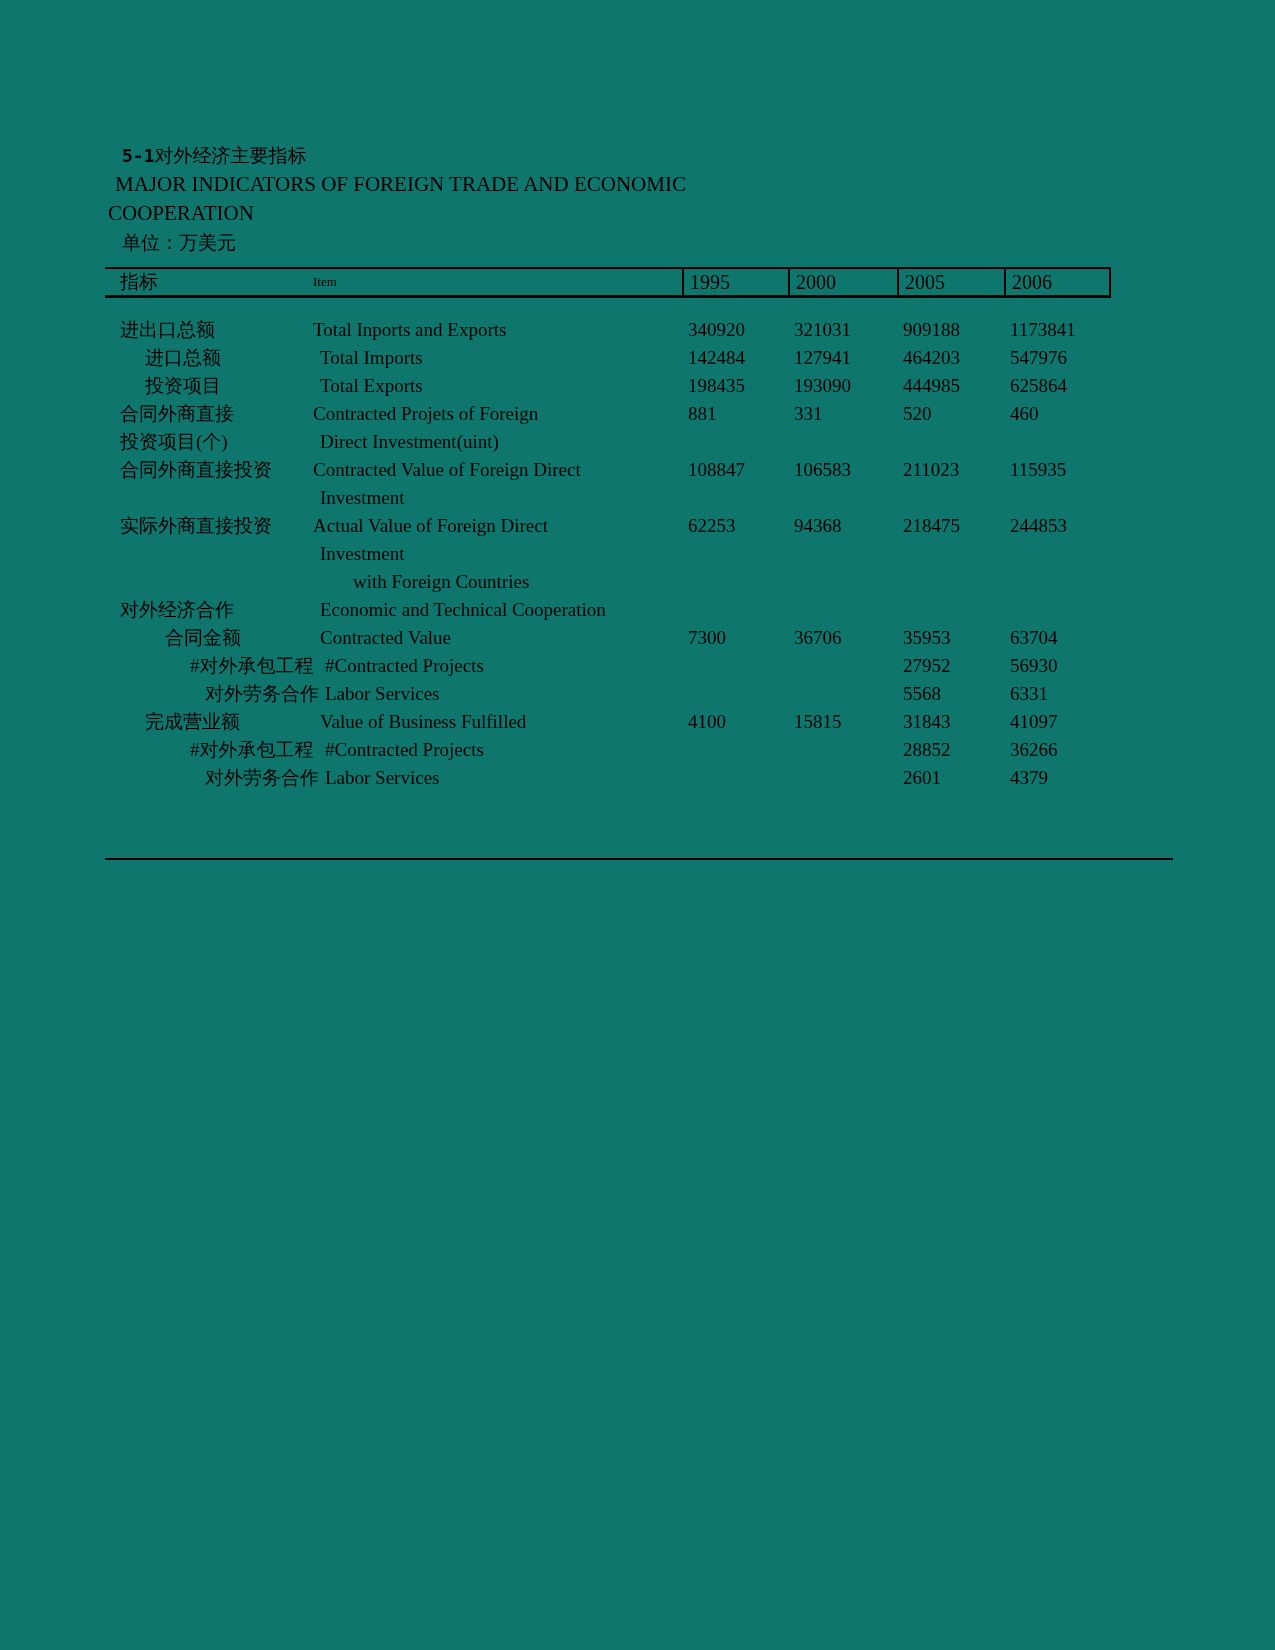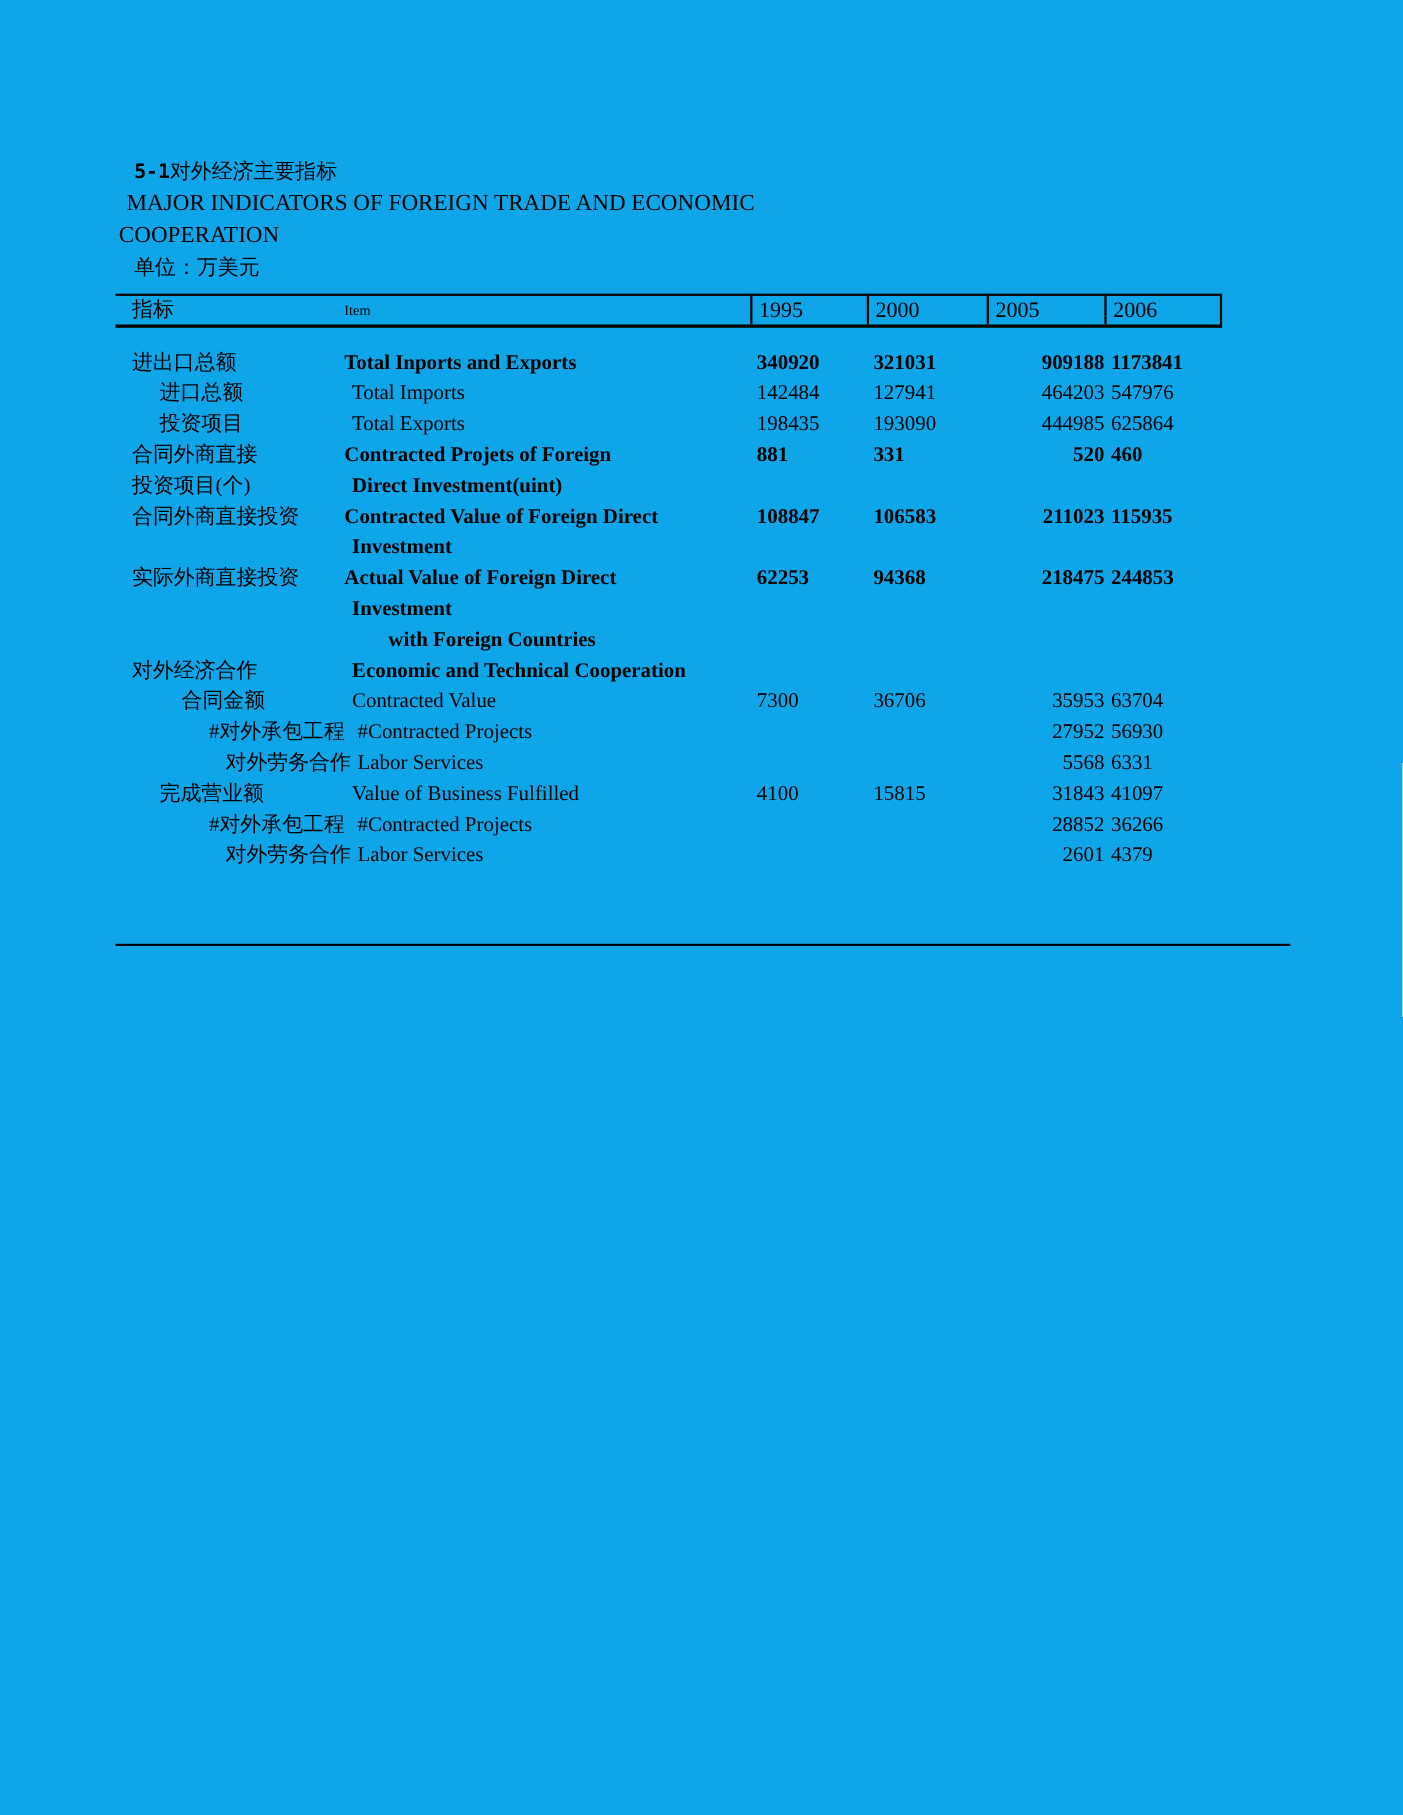--- a/index.html
+++ b/index.html
@@ -1,20 +1,20 @@
 <!DOCTYPE html>
 <html><head>
 <meta charset="utf-8">
 <style>
   * { margin:0; padding:0; box-sizing:border-box; }
   html,body { background:#ffffff; }
   .page {
     position:relative;
     width:1275px; height:1650px;
-    background:#0ea5e9;
+    background:#0f766e;
     color:#000;
     font-family:"Liberation Serif","DejaVu Serif",serif;
     overflow:hidden;
   }
   .mono { font-family:Liberation Serif, serif; }
 
   
   .title-line1 { position:absolute; left:122px; top:143px; font-size:19px; white-space:nowrap; }
   .title-line1 .code { font-family:"DejaVu Sans Mono","Liberation Mono",monospace; font-weight:bold; font-size:18px; }
   .title-line2 { position:absolute; left:115px; top:172px; font-size:21px; white-space:nowrap; }
@@ -33,23 +33,23 @@
   .th-y3 { width:107px; }
   .th-y4 { width:107px; border-right:2px solid #000; }
 
   .thick-rule { height:3px; background:#000; }
 
   .rows { margin-top:18px; }
   .row { display:flex; height:28px; line-height:28px; font-size:19px; }
   .c-zh { width:208px; white-space:nowrap; }
   .c-en { width:369px; white-space:nowrap; }
   .val  { padding-left:6px; white-space:nowrap; }
-  .v1 { width:106px; } .v2 { width:109px; } .v3 { width:107px;text-align:right; } .v4 { width:107px; }
-
-  .row.b .c-en, .row.b .val { font-weight:bold; }
+  .v1 { width:106px; } .v2 { width:109px; } .v3 { width:107px; } .v4 { width:107px; }
+
+  .row.b .c-en, .row.b .val { font-weight:normal; }
 
   .zh-i0 { padding-left:15px; }
   .zh-i1 { padding-left:40px; }
   .zh-i2 { padding-left:60px; }
   .zh-i3 { padding-left:85px; }
   .zh-i4 { padding-left:100px; }
   .en-i0 { padding-left:0; }
   .en-i1 { padding-left:7px; }
   .en-i2 { padding-left:12px; }
   .en-i3 { padding-left:40px; }

